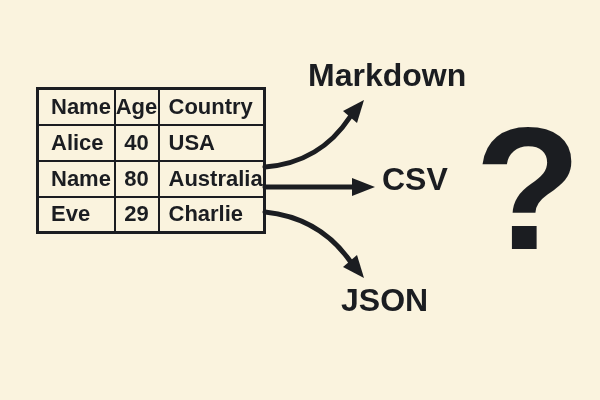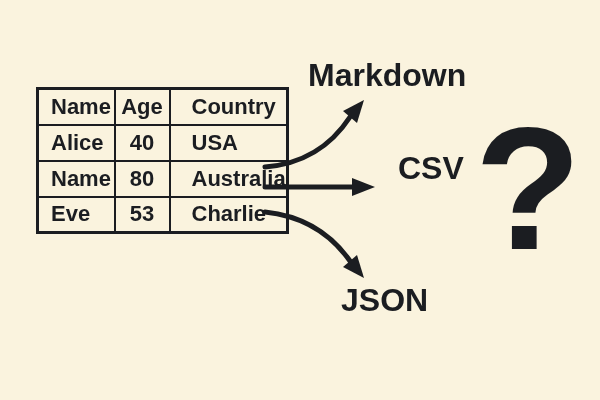--- a/index.html
+++ b/index.html
@@ -23,42 +23,42 @@
   table.data th, table.data td{
     border:2px solid var(--ink);
     height:36px;
     padding:0 0 0 12px;
     text-align:left;
     font-weight:700;
     white-space:nowrap;
   }
   table.data th{font-weight:700;}
   table.data .col-name{width:77px;}
-  table.data .col-age{width:55px;text-align:center;padding:0;}
-  table.data .col-country{width:89px;padding-left:21px;}
+  table.data .col-age{width:44px;text-align:center;padding:0;}
+  table.data .col-country{width:89px;padding-left:9px;}
   table.data{border:3px solid var(--ink);}
   
   svg.arrows{
     position:absolute;left:0;top:0;width:600px;height:400px;
   }
   svg.arrows path{
     fill:none;stroke:var(--ink);stroke-width:5;stroke-linecap:round;
   }
   svg.arrows polygon{fill:var(--ink);stroke:none;}
   
   .fmt{
     position:absolute;
     color:var(--ink);
     font-weight:700;
     font-size:32px;
     line-height:36px;
     white-space:nowrap;
   }
   .fmt-markdown{left:308px;top:57px;}
-  .fmt-csv{left:382px;top:150px;margin-left:16px;}
+  .fmt-csv{left:382px;top:161px;}
   .fmt-json{left:341px;top:282px;text-align:right;}
   .qmark{
     position:absolute;left:468px;top:101px;width:120px;
     color:var(--ink);
     font-weight:700;
     font-size:175px;
     line-height:175px;
     text-align:center;
   }
 </style>
@@ -81,21 +81,21 @@
         <td class="col-age">40</td>
         <td class="col-country">USA</td>
       </tr>
       <tr>
         <td class="col-name">Name</td>
         <td class="col-age">80</td>
         <td class="col-country">Australia</td>
       </tr>
       <tr>
         <td class="col-name">Eve</td>
-        <td class="col-age">53</td>
+        <td class="col-age">29</td>
         <td class="col-country">Charlie</td>
       </tr>
     </tbody>
   </table>
 
   <svg class="arrows" viewBox="0 0 600 400" aria-hidden="true">
     <g>
       <path d="M265,167 C303,164 331,146 350,117"></path>
       <polygon points="364,100 357,123 343,111"></polygon>
     </g>

